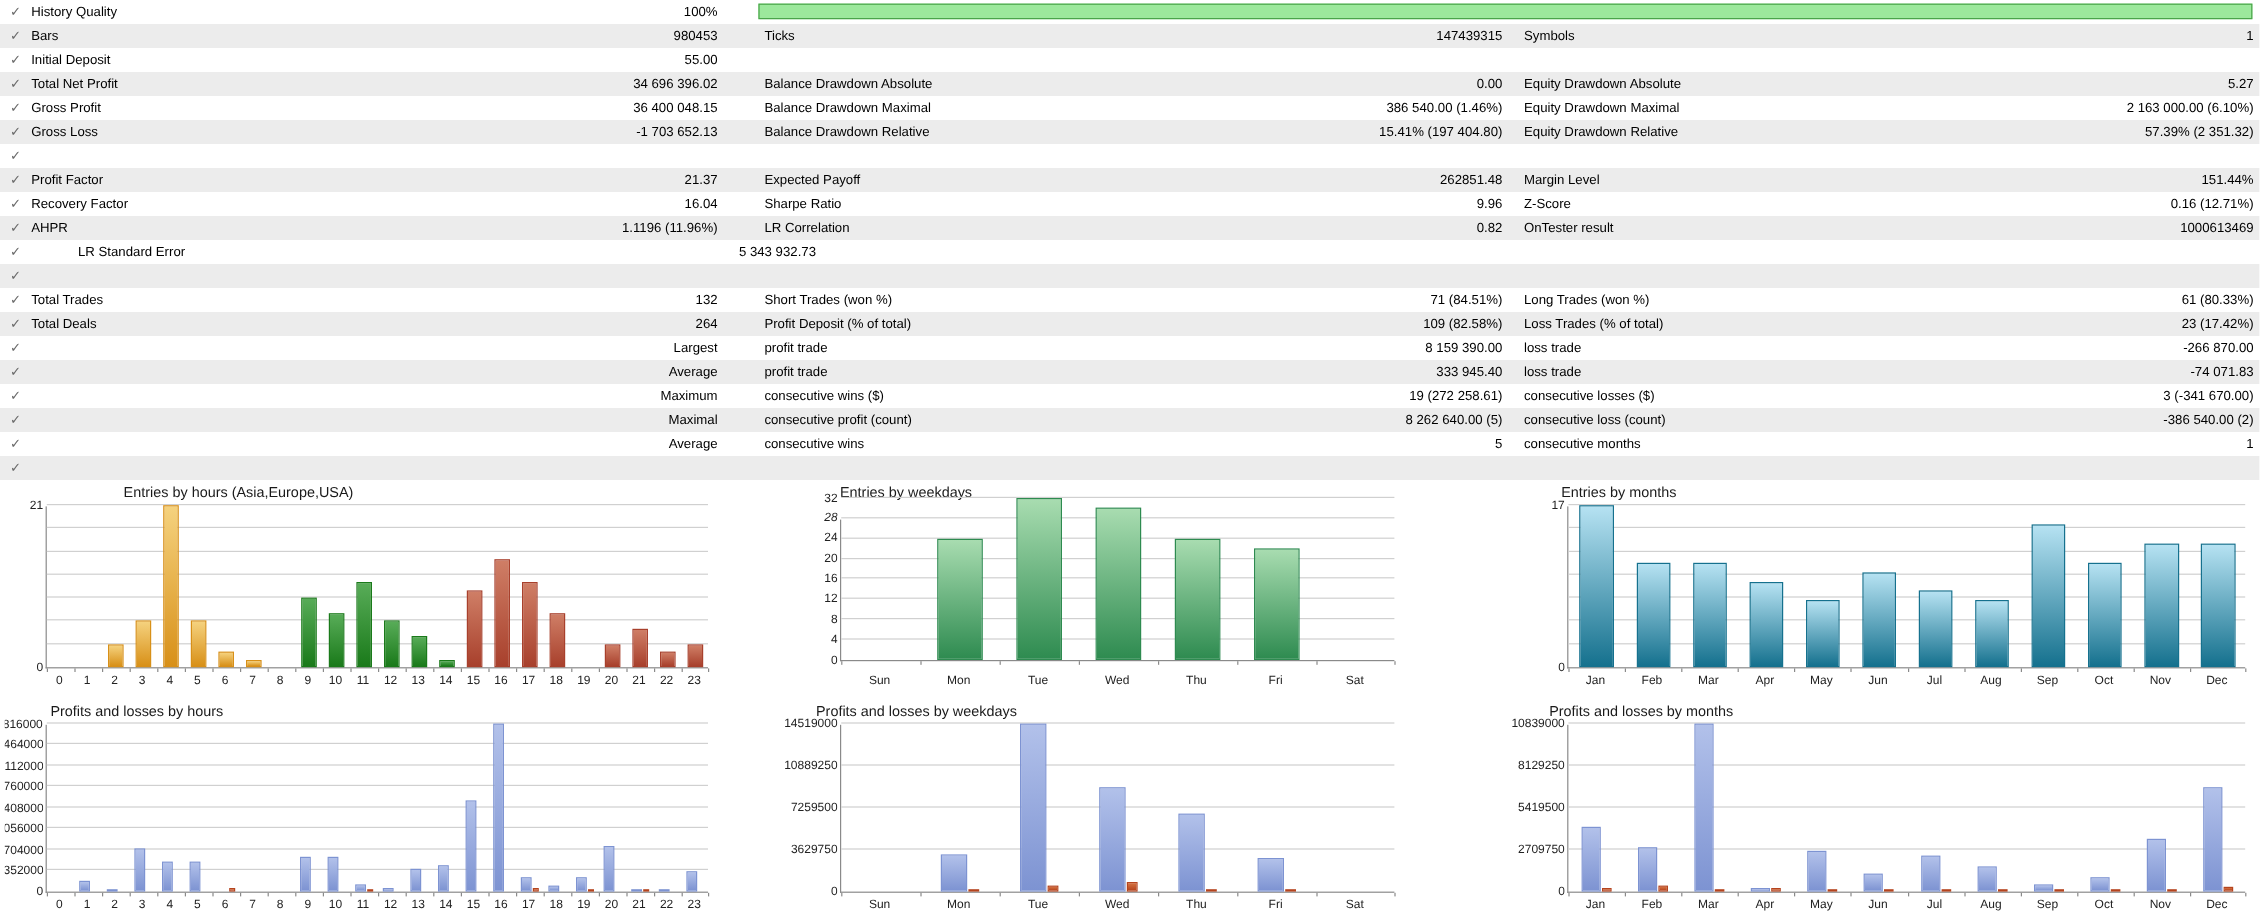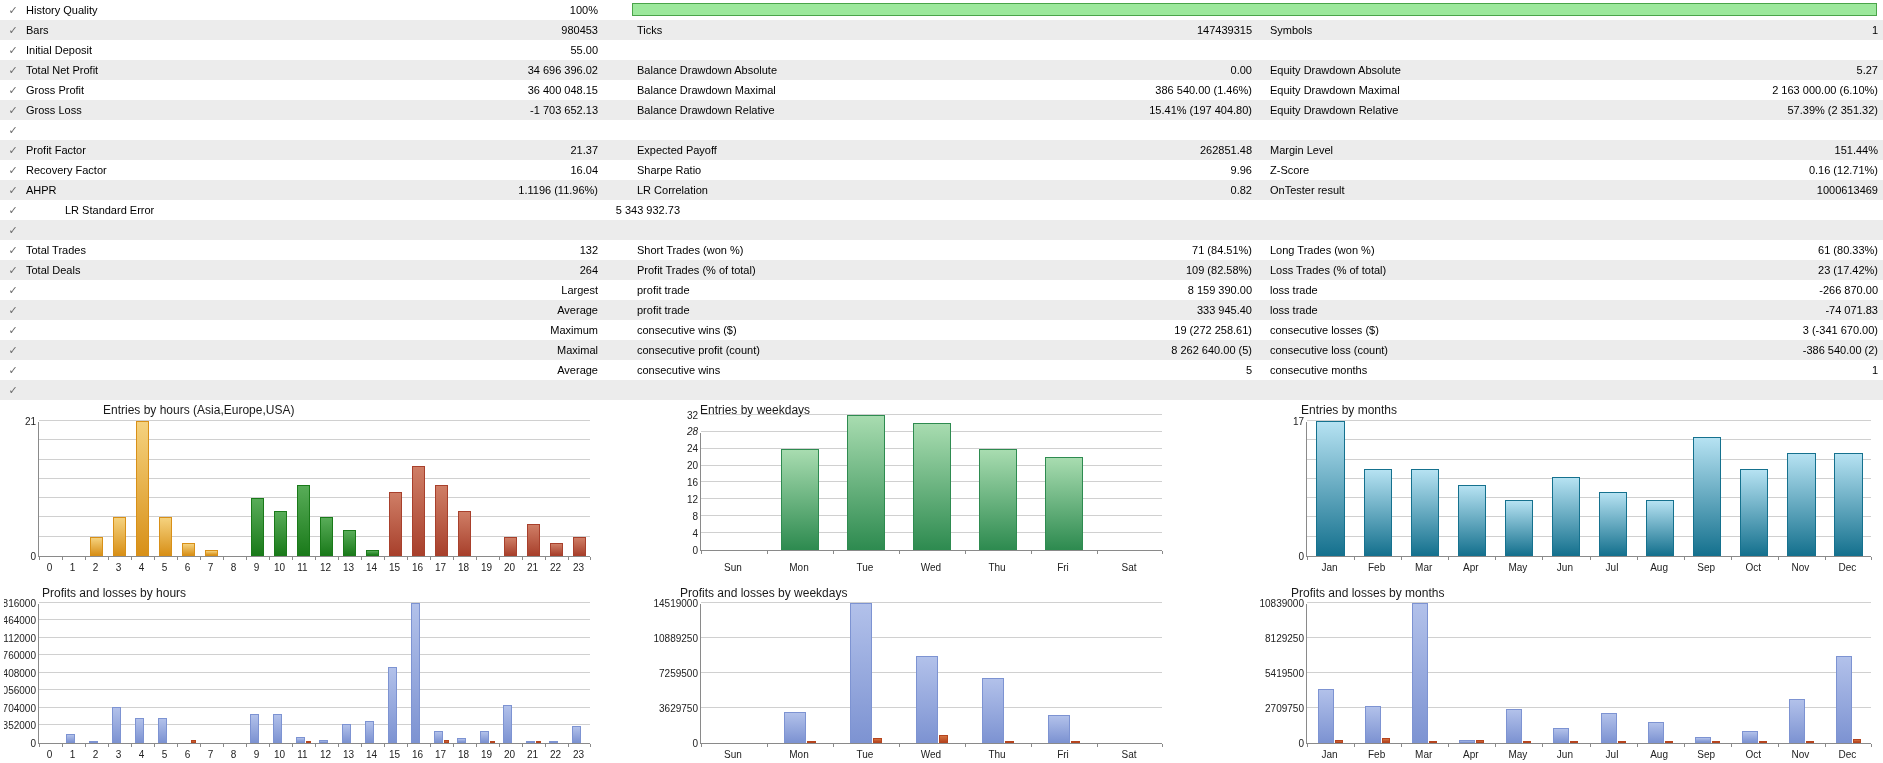--- a/index.html
+++ b/index.html
@@ -253,21 +253,21 @@
         </div>
       </div>
       <div class="row alt">
         <span class="chk">✓</span>
         <div class="cell c1">
           <span class="lab">Total Deals</span>
           <span class="val">264</span>
         </div>
         <div class="g1"></div>
         <div class="cell c2">
-          <span class="lab">Profit Trades (% of total)</span>
+          <span class="lab">Profit Deposit (% of total)</span>
           <span class="val">109 (82.58%)</span>
         </div>
         <div class="g2"></div>
         <div class="cell c3">
           <span class="lab">Loss Trades (% of total)</span>
           <span class="val">23 (17.42%)</span>
         </div>
       </div>
       <div class="row">
         <span class="chk">✓</span>

